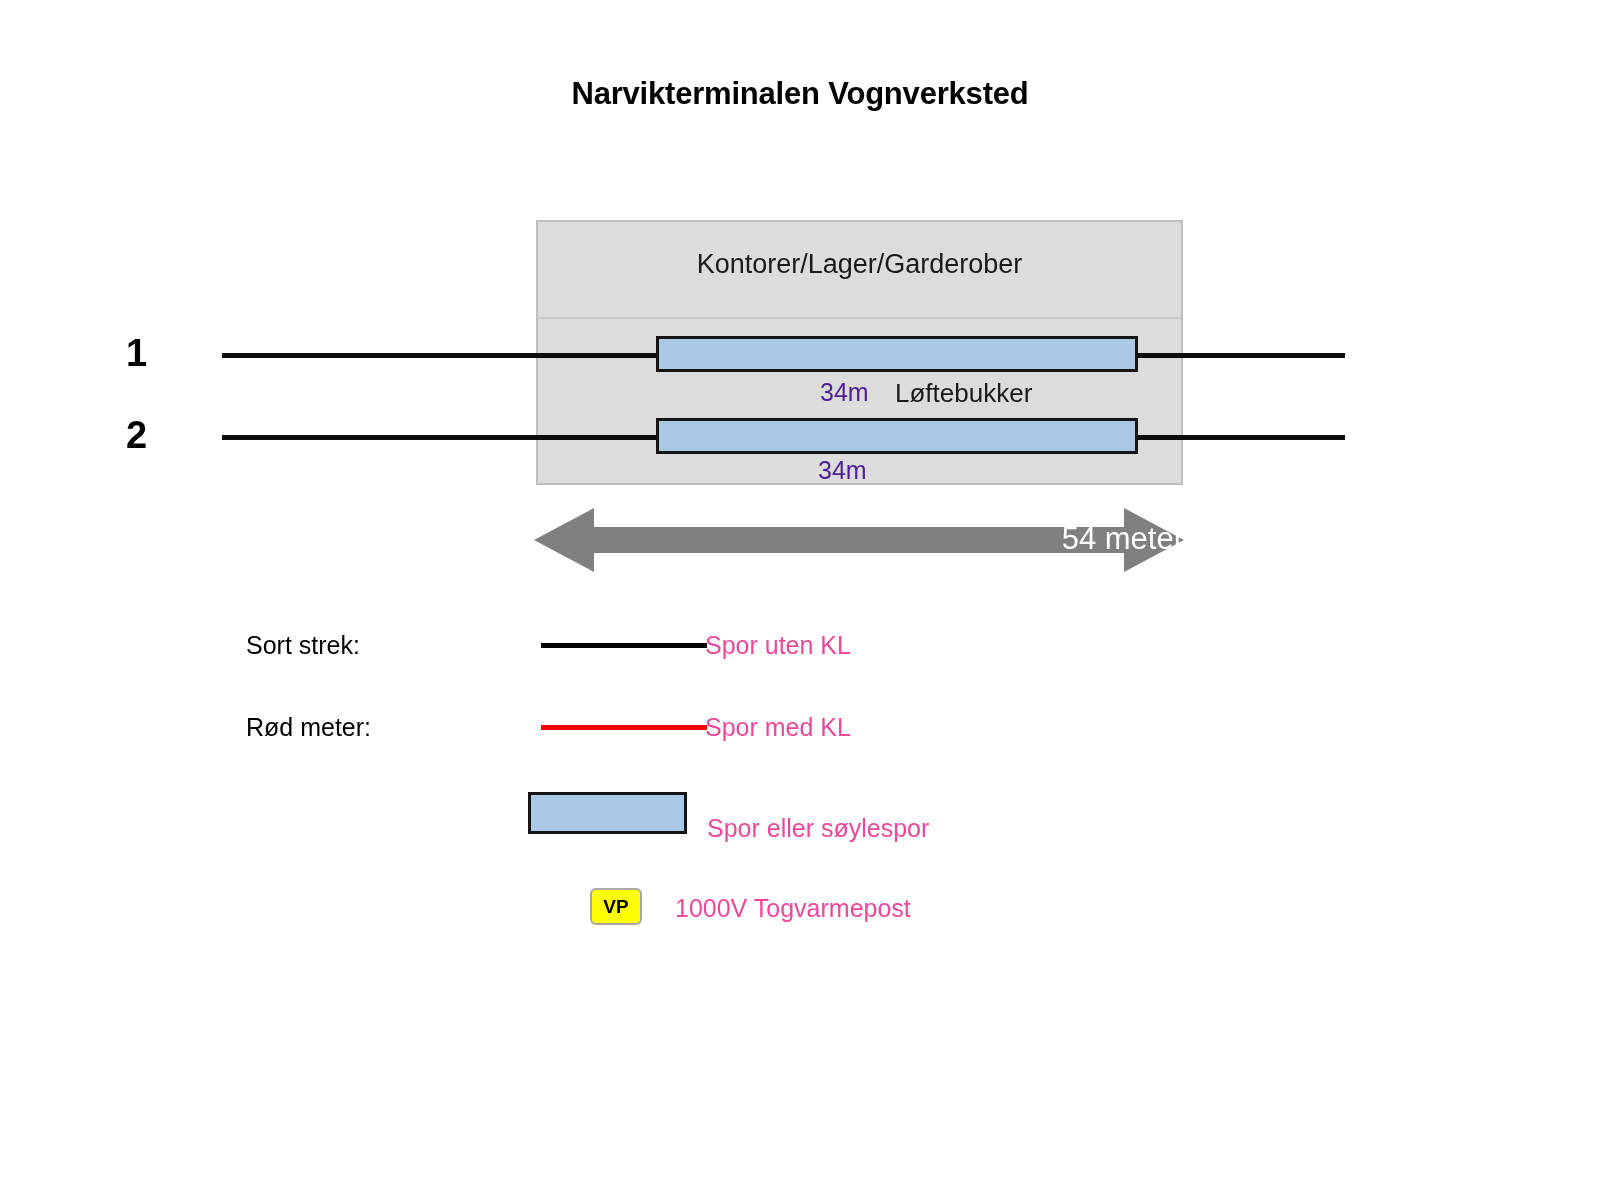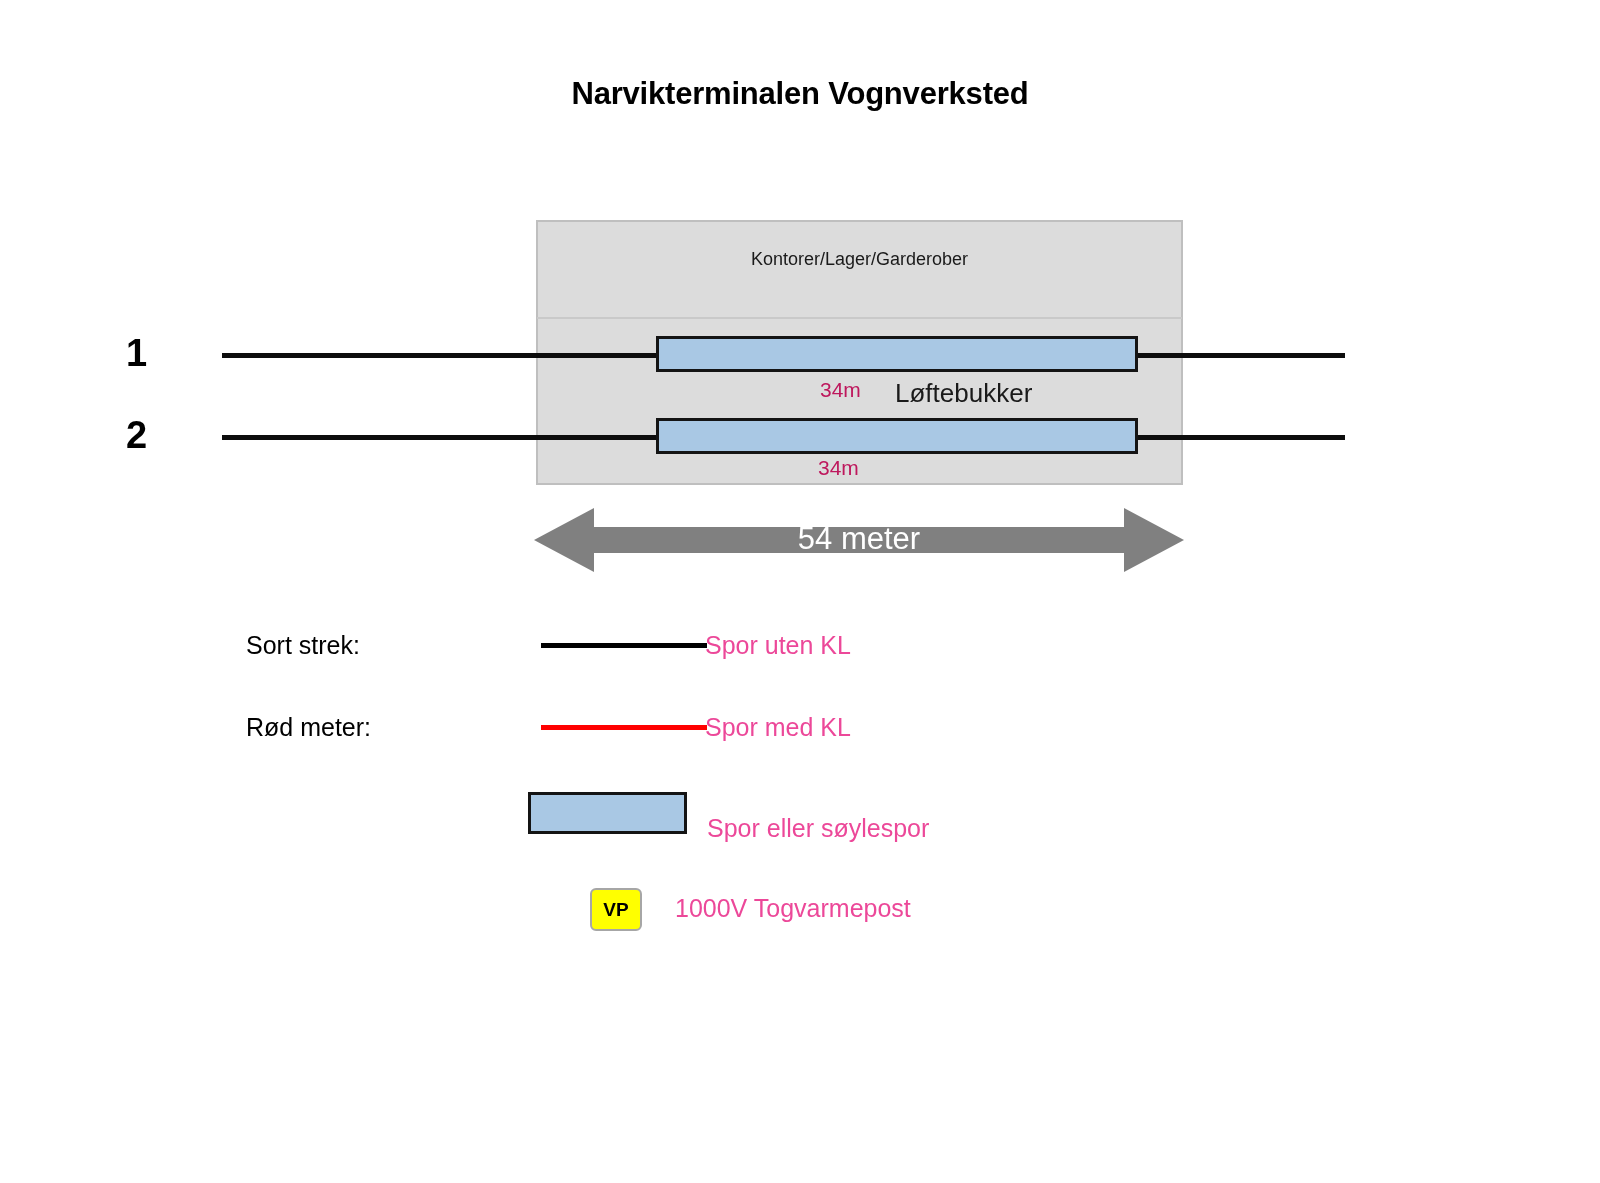--- a/index.html
+++ b/index.html
@@ -55,21 +55,21 @@
     width: 645px;
     height: 2px;
     background: #c9c9c9;
   }
   .hall-label {
     position: absolute;
     left: 536px;
     top: 249px;
     width: 647px;
     text-align: center;
-    font-size: 18px;
+    font-size: 27px;
     color: #1a1a1a;
   }
 
   
   .track-line {
     position: absolute;
     left: 222px;
     width: 1123px;
     height: 5px;
     background: #0d0d0d;
@@ -95,22 +95,22 @@
     height: 36px;
     background: #a9c8e4;
     border: 3px solid #141414;
     box-sizing: border-box;
   }
   .pit.p1 { top: 336px; }
   .pit.p2 { top: 418px; }
 
   .pit-dim {
     position: absolute;
-    font-size: 21px;
-    color: #be185d;
+    font-size: 25px;
+    color: #4c1d95;
   }
   .pit-dim.d1 { left: 820px; top: 378px; }
   .pit-dim.d2 { left: 818px; top: 456px; }
 
   .jack-label {
     position: absolute;
     left: 895px;
     top: 378px;
     font-size: 26px;
     color: #1a1a1a;
@@ -123,21 +123,21 @@
     top: 503px;
     width: 650px;
     height: 74px;
   }
   .dim-arrow svg { display: block; }
   .dim-arrow-label {
     position: absolute;
     left: 534px;
     top: 521px;
     width: 650px;
-    text-align: center;
+    text-align: right;
     font-size: 31px;
     color: #ffffff;
     pointer-events: none;
   }
 
   
   .legend-term {
     position: absolute;
     left: 227px;
     font-size: 25px;
@@ -175,21 +175,21 @@
     background: #a9c8e4;
     border: 3px solid #141414;
     box-sizing: border-box;
   }
 
   .vp-badge {
     position: absolute;
     left: 590px;
     top: 888px;
     width: 52px;
-    height: 43px;
+    height: 37px;
     background: #ffff00;
     border: 2px solid #a6a6a6;
     border-radius: 6px;
     box-sizing: border-box;
     font-size: 19px;
     font-weight: bold;
     color: #000000;
     display: flex;
     align-items: center;
     justify-content: center;

